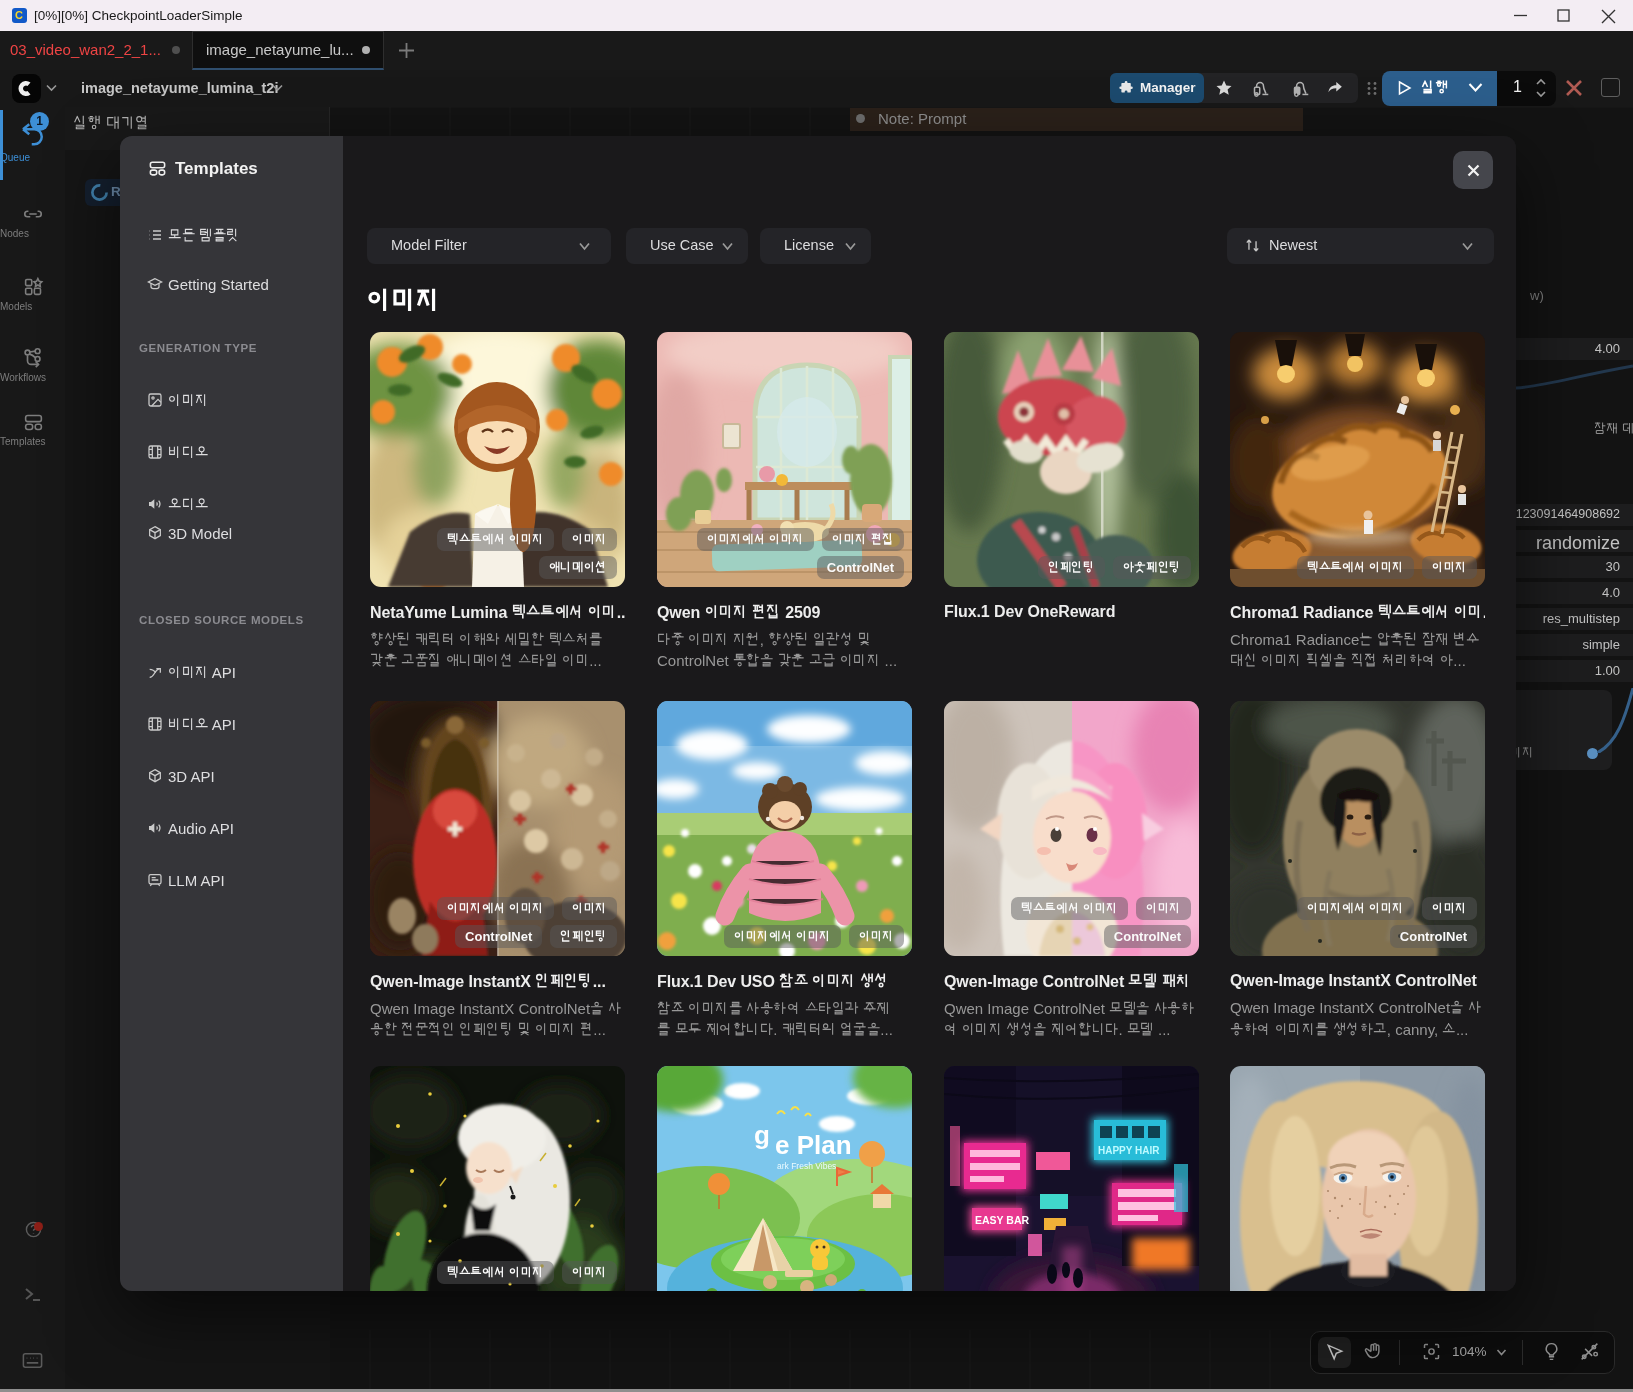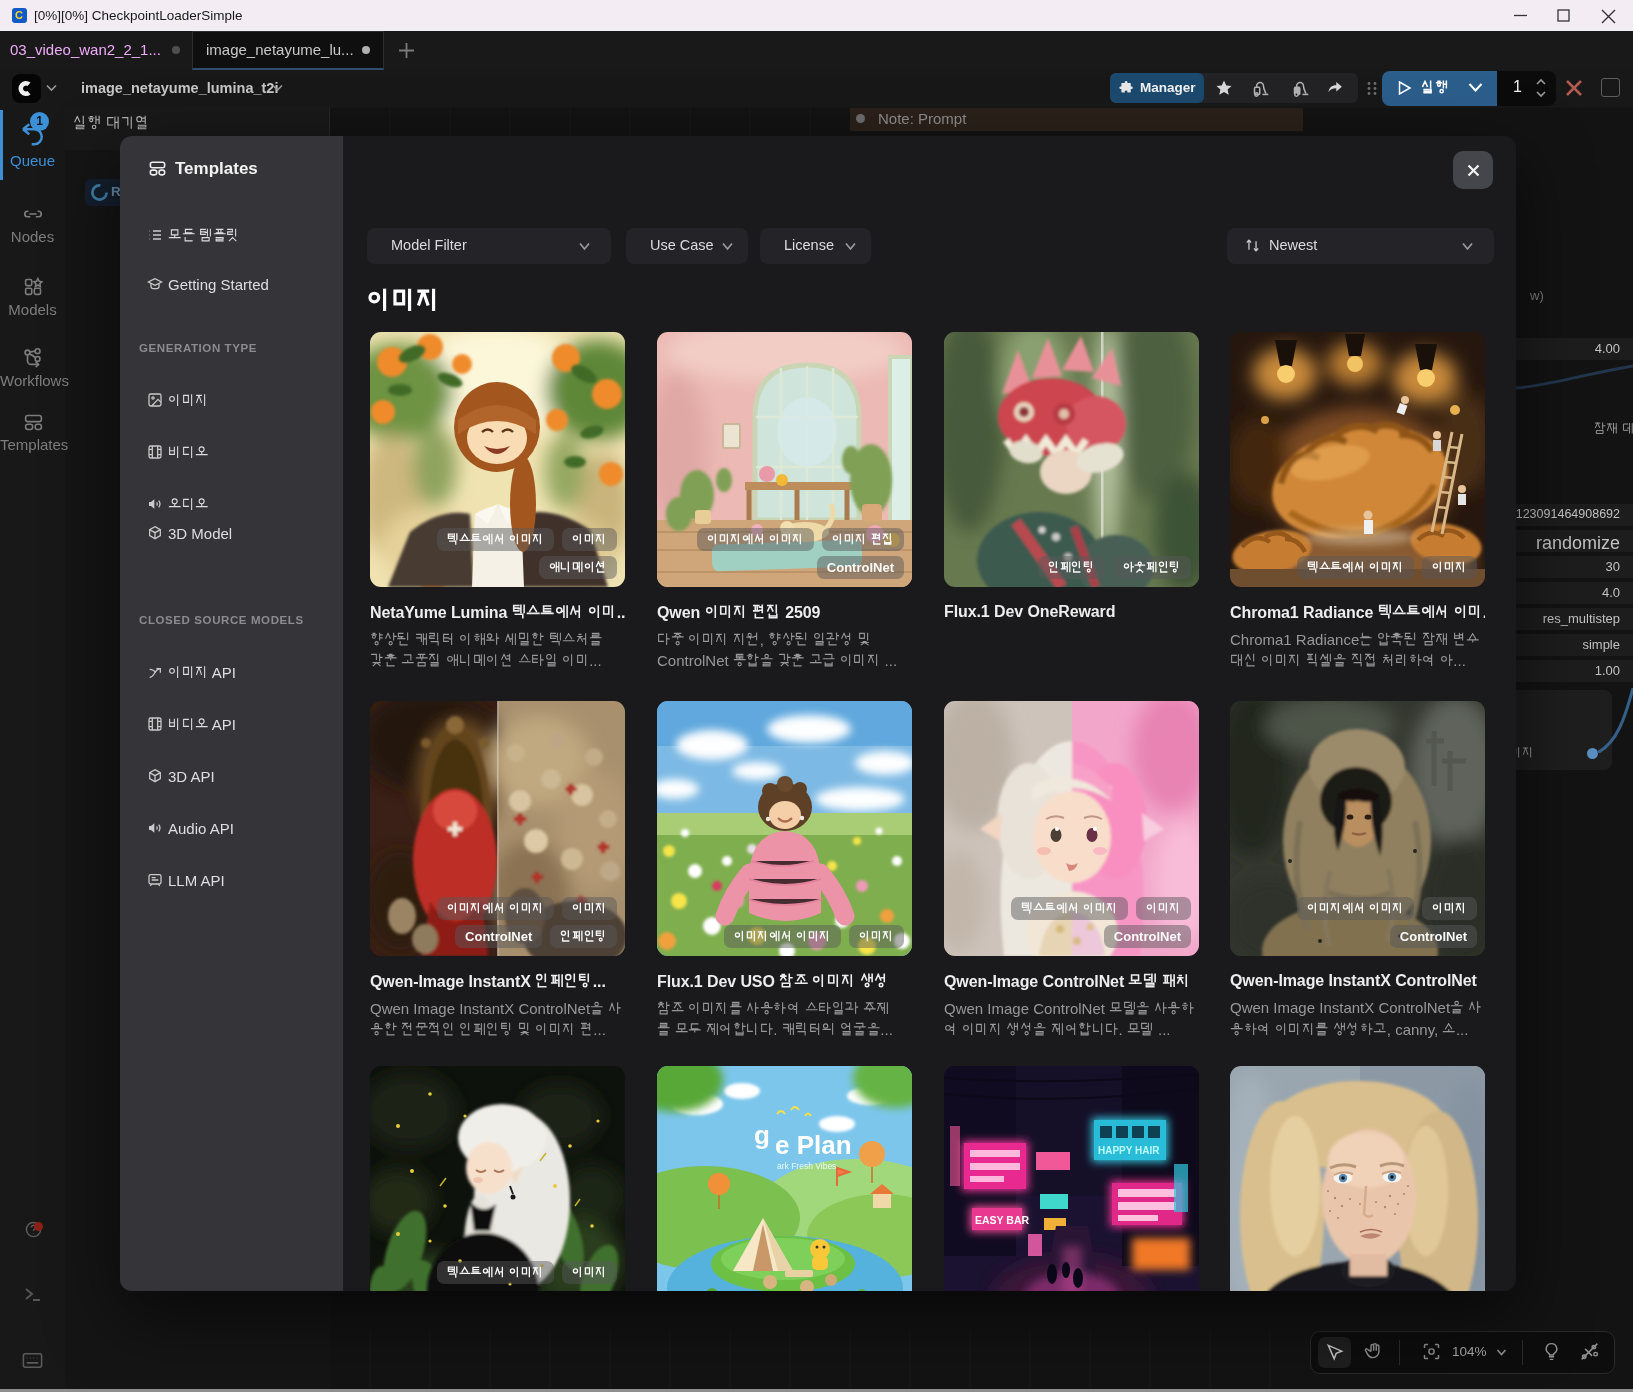--- a/index.html
+++ b/index.html
@@ -5,36 +5,36 @@
 *{margin:0;padding:0;box-sizing:border-box}
 html,body{width:1633px;height:1392px;overflow:hidden;background:#131313;font-family:"Liberation Sans",sans-serif;-webkit-font-smoothing:antialiased}
 .abs{position:absolute}
 
 #titlebar{position:absolute;left:0;top:0;width:1633px;height:31px;background:#f3edf3;color:#191919;font-size:13.5px}
 #titlebar .txt{position:absolute;left:34px;top:8px}
 #appicon{position:absolute;left:12px;top:8px;width:15px;height:15px;background:#1159c8;border-radius:3px}
 #appicon:after{content:"C";position:absolute;left:3px;top:1px;color:#f7d427;font-size:11px;font-weight:bold;font-family:"Liberation Sans",sans-serif}
 
 #tabbar{position:absolute;left:0;top:31px;width:1633px;height:39px;background:#191919}
-.tab1{position:absolute;left:10px;top:10px;color:#f0abfc;font-size:15px}
+.tab1{position:absolute;left:10px;top:10px;color:#ef4444;font-size:15px}
 .tabdot1{position:absolute;left:172px;top:15px;width:8px;height:8px;border-radius:50%;background:#4f4f4f}
 .tab2{position:absolute;left:192px;top:0;width:192px;height:39px;background:#0f0f0f;border:1px solid #2e2e2e;border-bottom:2px solid #2f4e6e}
 .tab2 span{position:absolute;left:13px;top:9px;color:#c9c9c9;font-size:15px}
 .tabdot2{position:absolute;left:362px;top:15px;width:8px;height:8px;border-radius:50%;background:#b0b0b0}
 .tabplus{position:absolute;left:398px;top:11px;width:17px;height:17px;color:#7a7a7a}
 
 #toolbar{position:absolute;left:0;top:70px;width:1633px;height:37px;background:#181818}
 #logo{position:absolute;left:12px;top:4px;width:29px;height:29px;background:#050505;border-radius:8px}
 #wftitle{position:absolute;left:81px;top:10px;color:#c6c6c6;font-size:14.5px;font-weight:bold}
 
 #canvas{position:absolute;left:0;top:107px;width:1633px;height:1285px;background:#131313}
 #leftrail{position:absolute;left:0;top:107px;width:65px;height:1285px;background:#181818}
 #queuepanel{position:absolute;left:65px;top:107px;width:265px;height:1285px;background:#151515}
 #queuehead{position:absolute;left:65px;top:107px;width:265px;height:43px;background:#191919;border-right:1px solid #262626}
-.railitem{position:absolute;width:65px;text-align:center;color:#7d7d7d;font-size:15px}
+.railitem{position:absolute;width:65px;color:#7d7d7d;font-size:10px}
 
 #modal{position:absolute;left:120px;top:136px;width:1396px;height:1155px;background:#1a191b;border-radius:12px;box-shadow:0 25px 70px rgba(0,0,0,.6);overflow:hidden}
 #msidebar{position:absolute;left:0;top:0;width:223px;height:1155px;background:#353539}
 .sitem{position:absolute;left:0;width:194px;height:20px;color:#dedee0;font-size:15px}
 .sitem .ic{position:absolute;left:27px;top:1px;width:16px;height:16px;color:#cacaca}
 .sitem .tx{position:absolute;left:48px;top:1px}
 .slabel{position:absolute;left:19px;color:#8b8b90;font-size:11.5px;font-weight:bold;letter-spacing:.6px}
 #mcontent{position:absolute;left:223px;top:0;width:1173px;height:1155px;background:#1a191b}
 #searchbox{position:absolute;left:24px;top:17px;width:383px;height:32px;background:#242428;border-radius:8px}
 #searchbox .ph{position:absolute;left:45px;top:7px;color:#7c7c82;font-size:15px}

